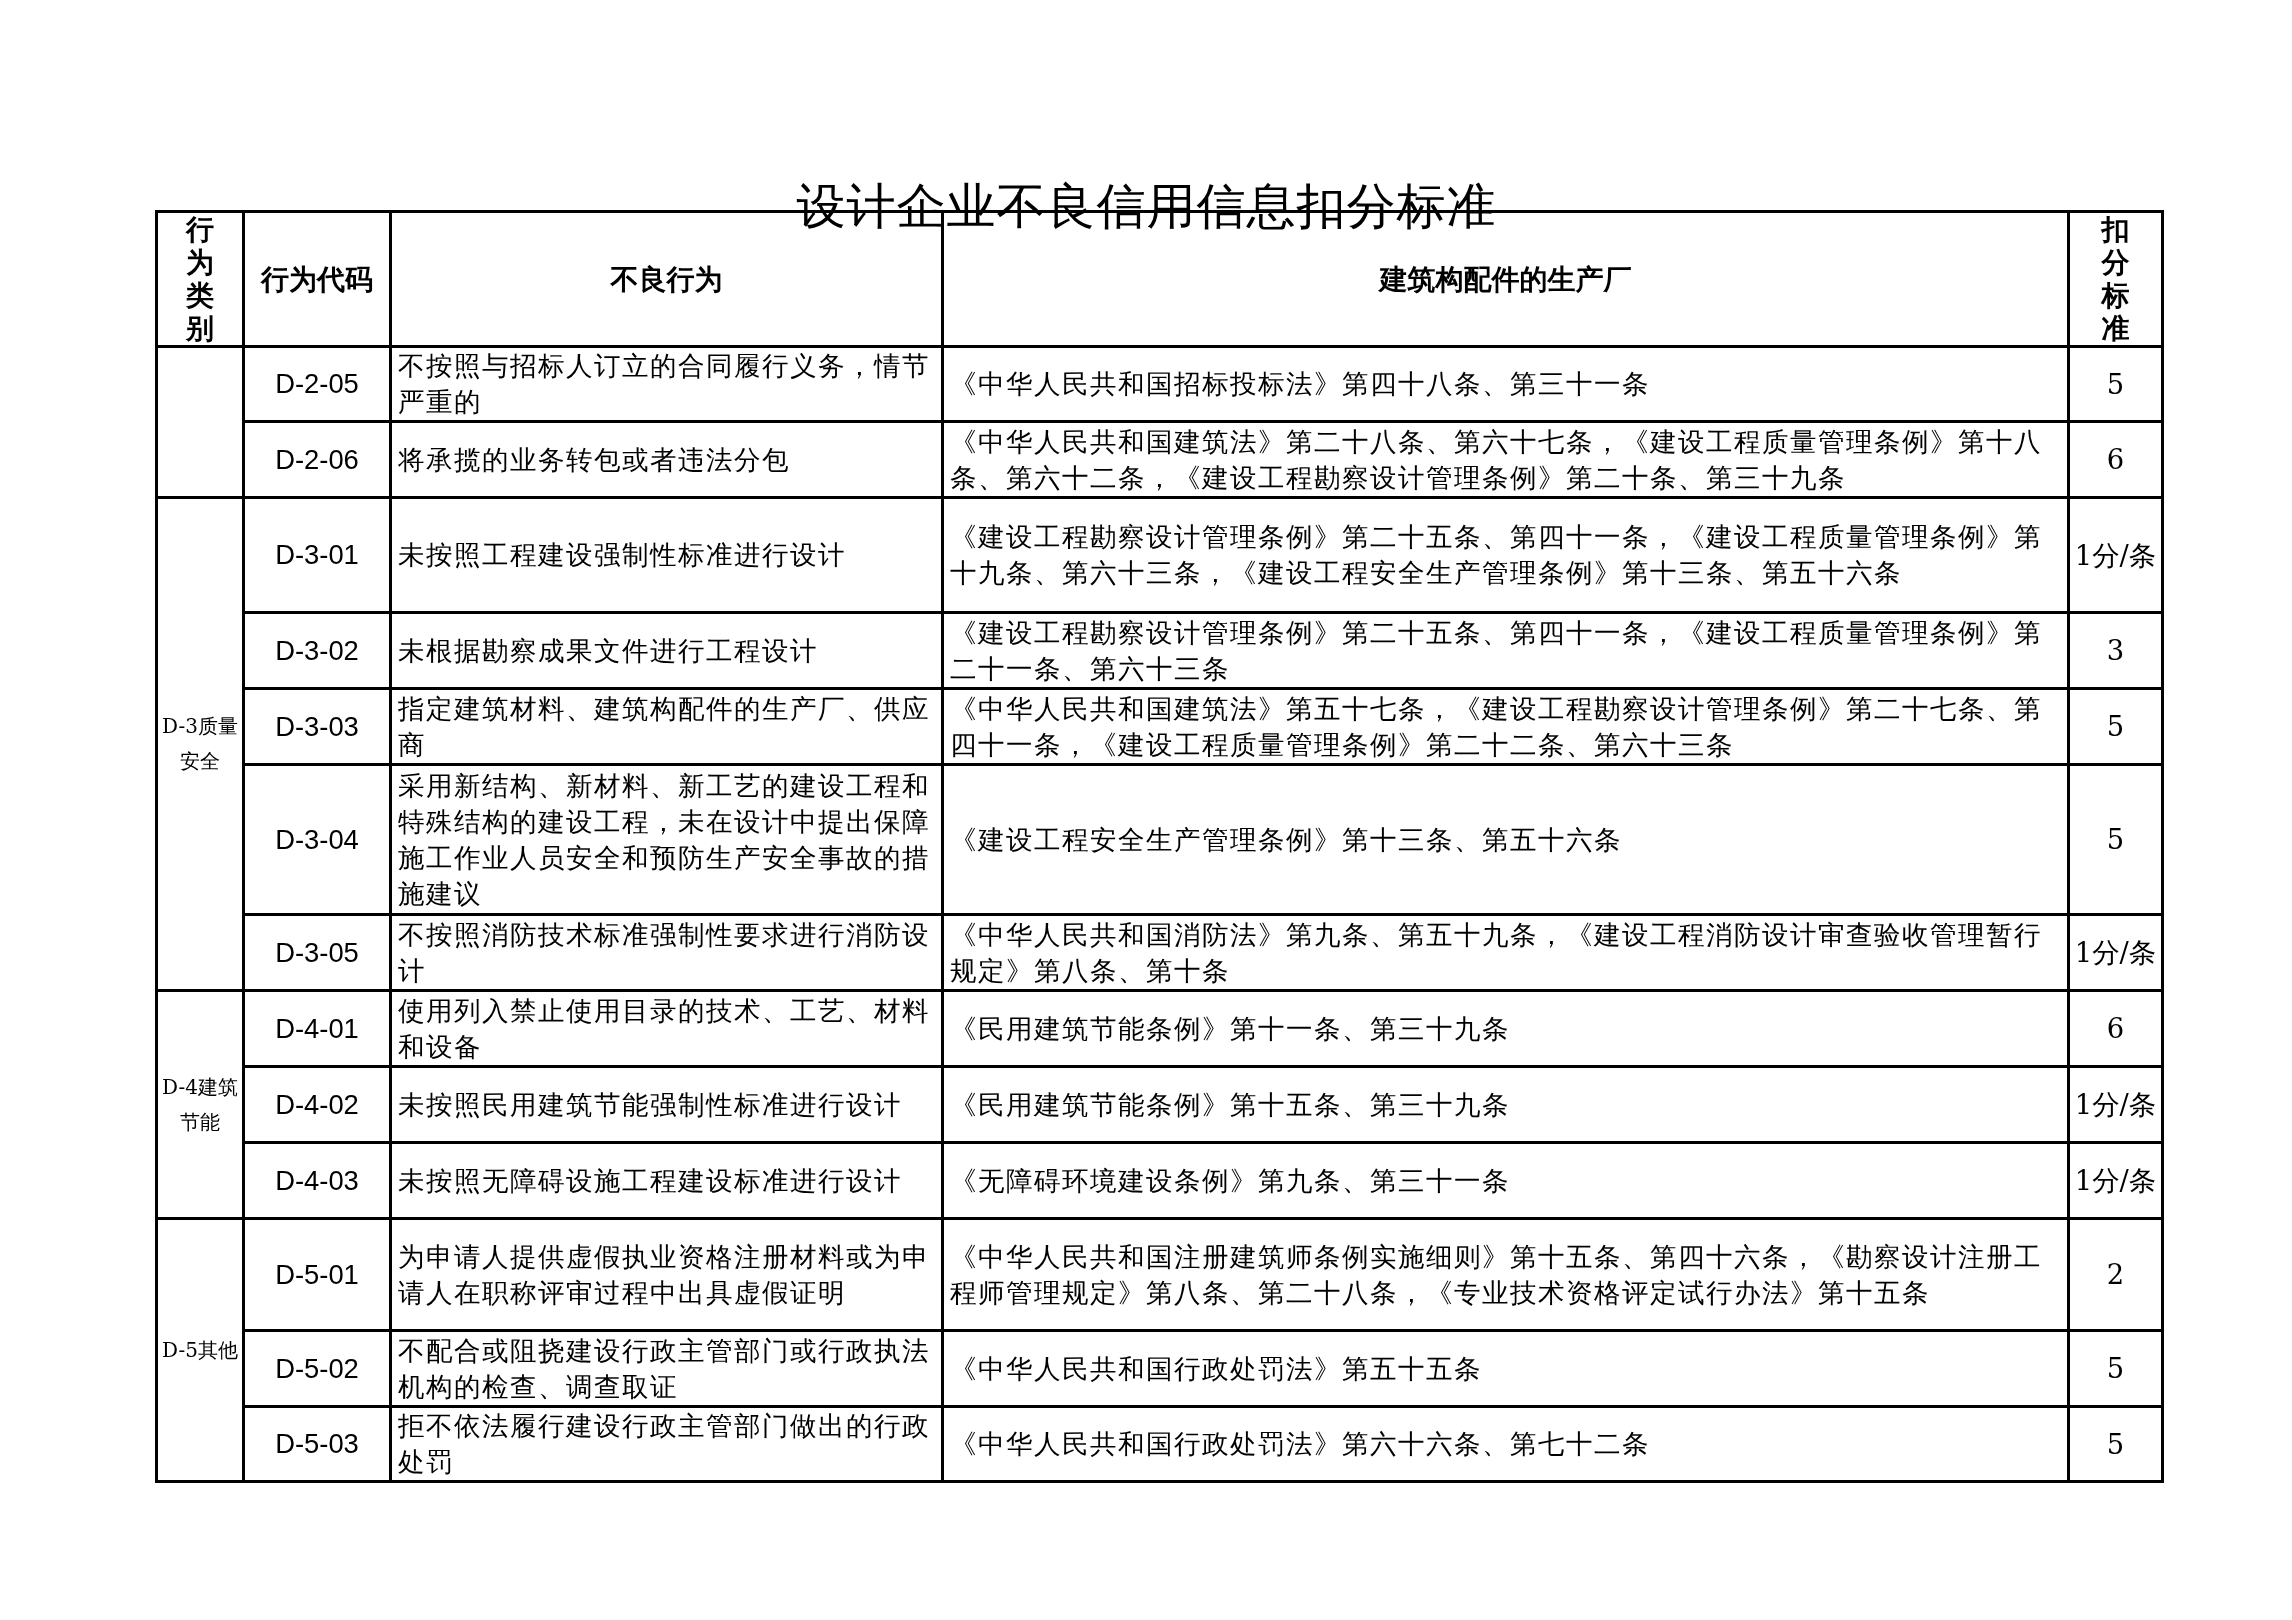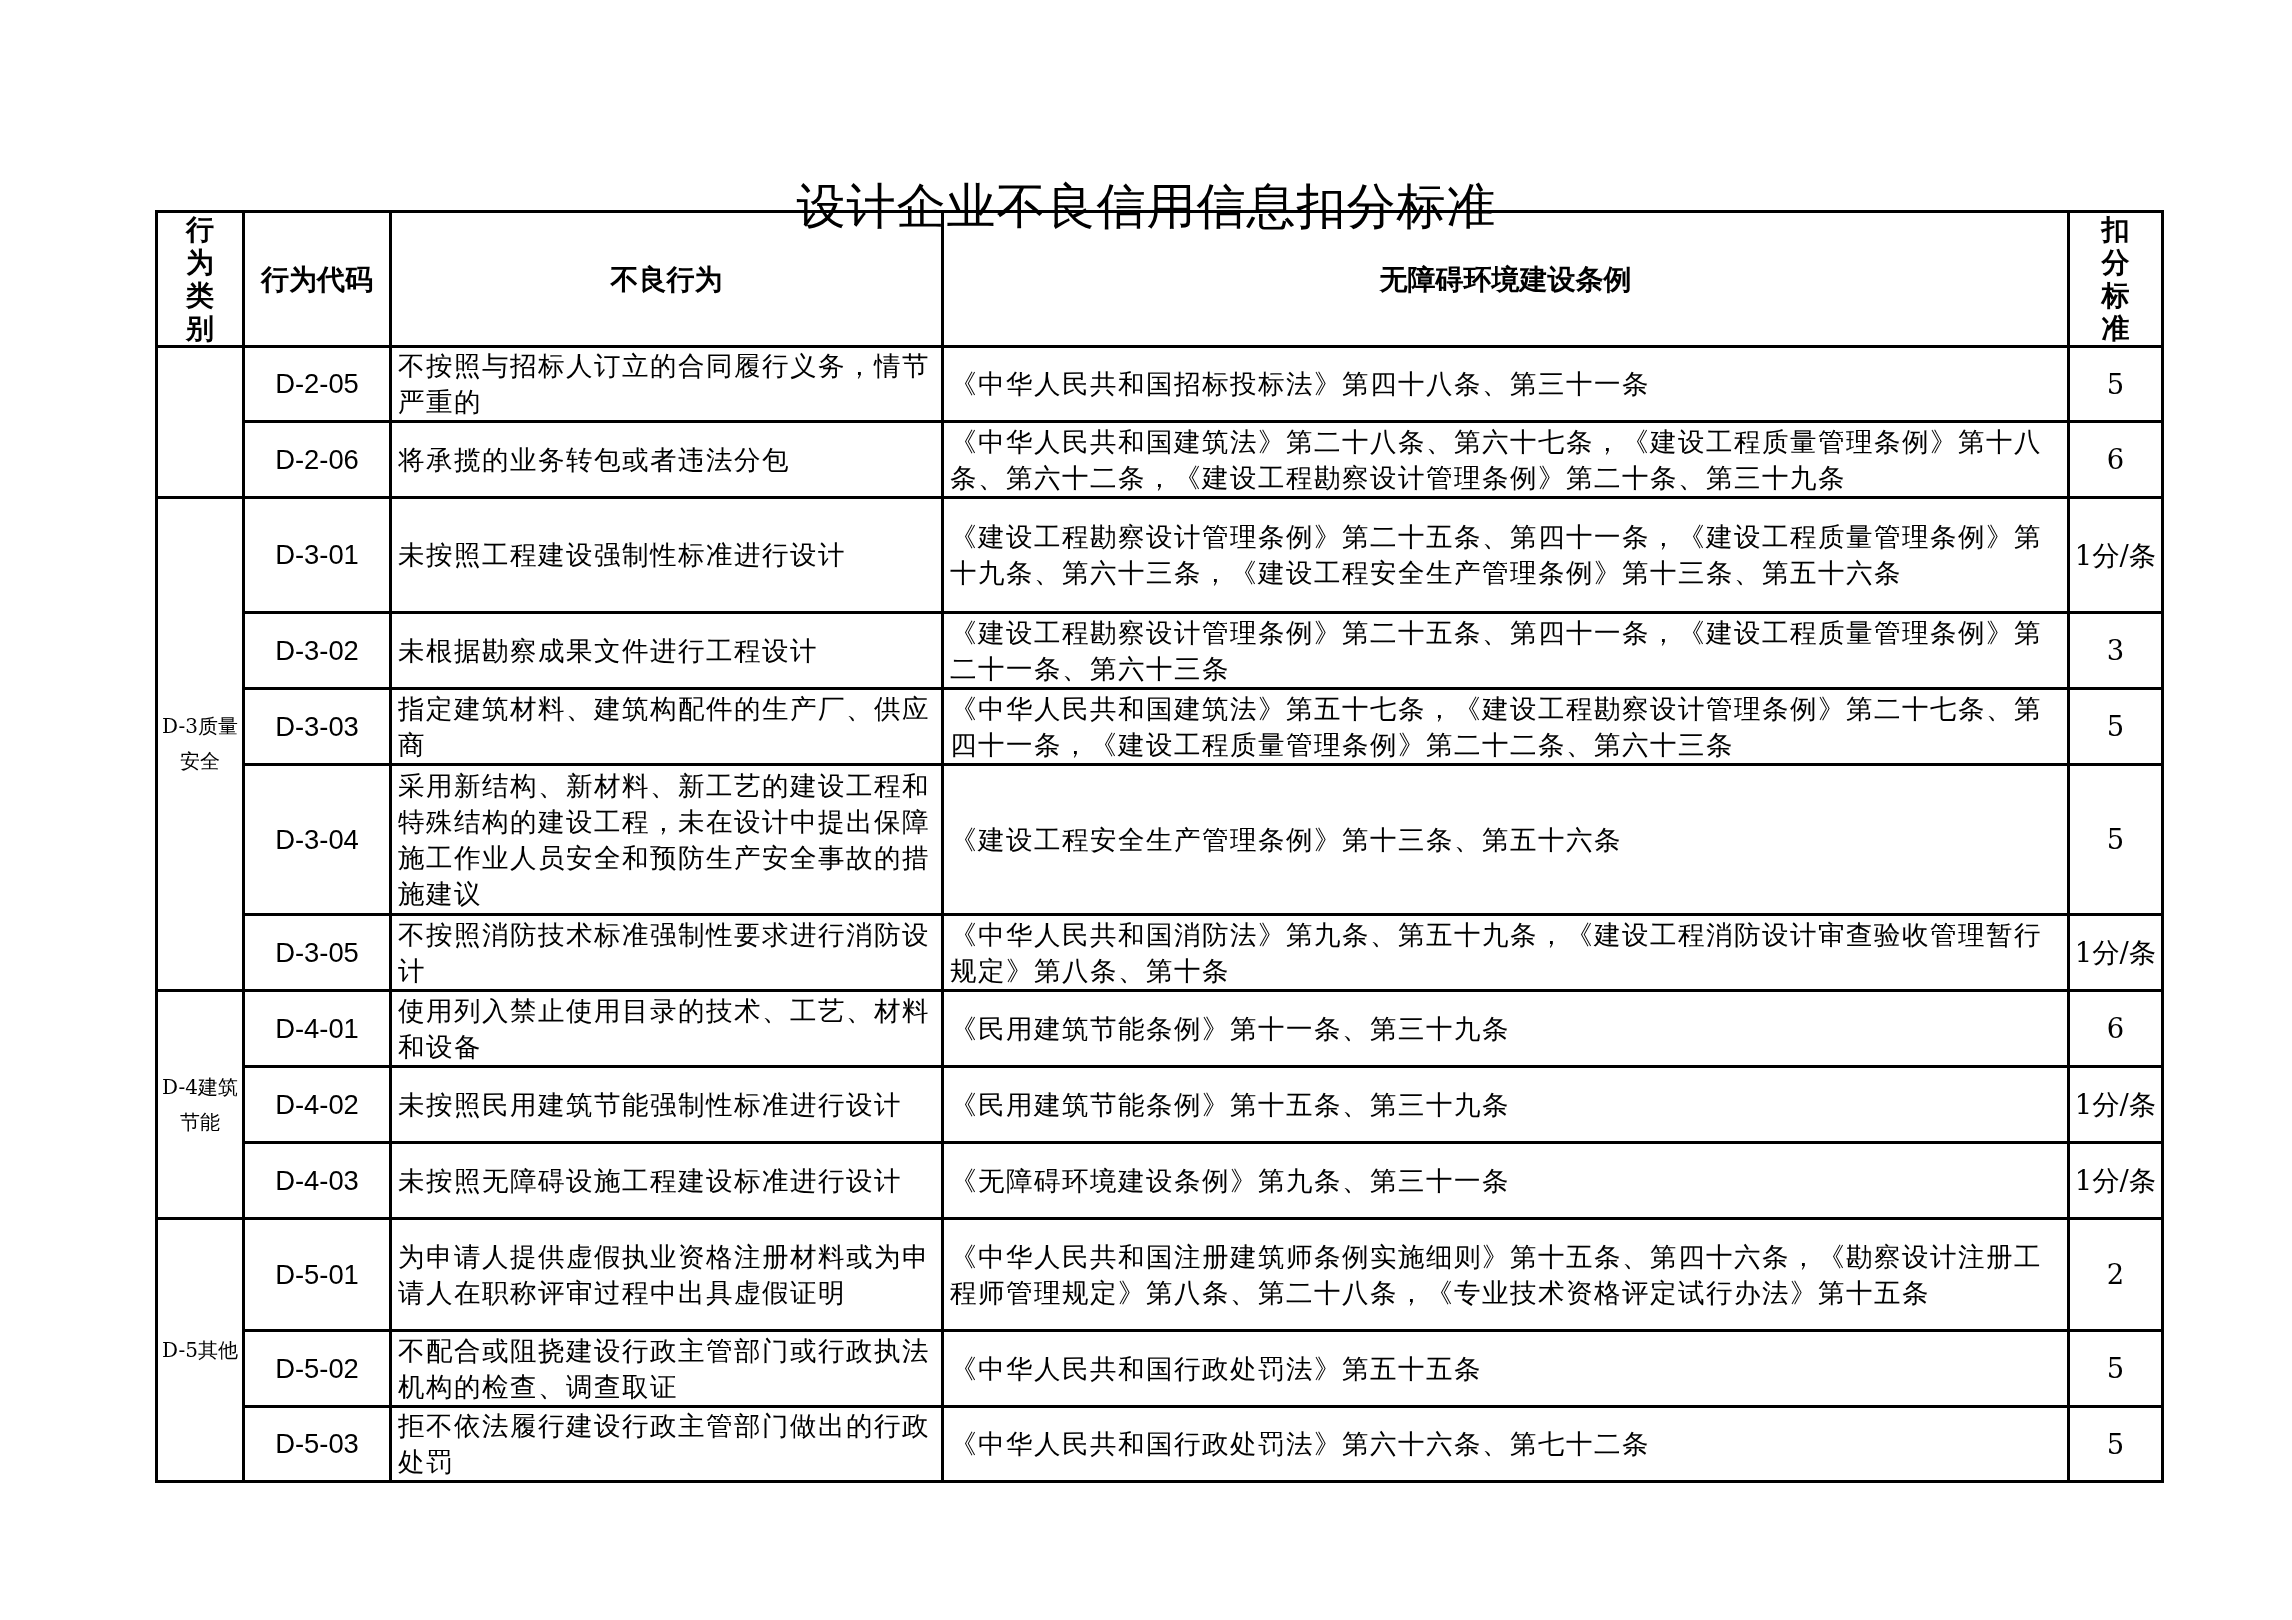--- a/index.html
+++ b/index.html
@@ -34,21 +34,21 @@
     <col style="width:147px">
     <col style="width:552px">
     <col style="width:1126px">
     <col style="width:94px">
   </colgroup>
   <thead>
     <tr style="height:74px">
       <th class="h-cat">行为类别</th>
       <th>行为代码</th>
       <th>不良行为</th>
-      <th>无障碍环境建设条例</th>
+      <th>建筑构配件的生产厂</th>
       <th class="h-score">扣分标准</th>
     </tr>
   </thead>
   <tbody>
 
     <tr style="height:75px">
       <td class="c-cat" rowspan="2"></td>
       <td class="c-code">D-2-05</td>
       <td class="c-beh">不按照与招标人订立的合同履行义务，情节严重的</td>
       <td class="c-law">《中华人民共和国招标投标法》第四十八条、第三十一条</td>

